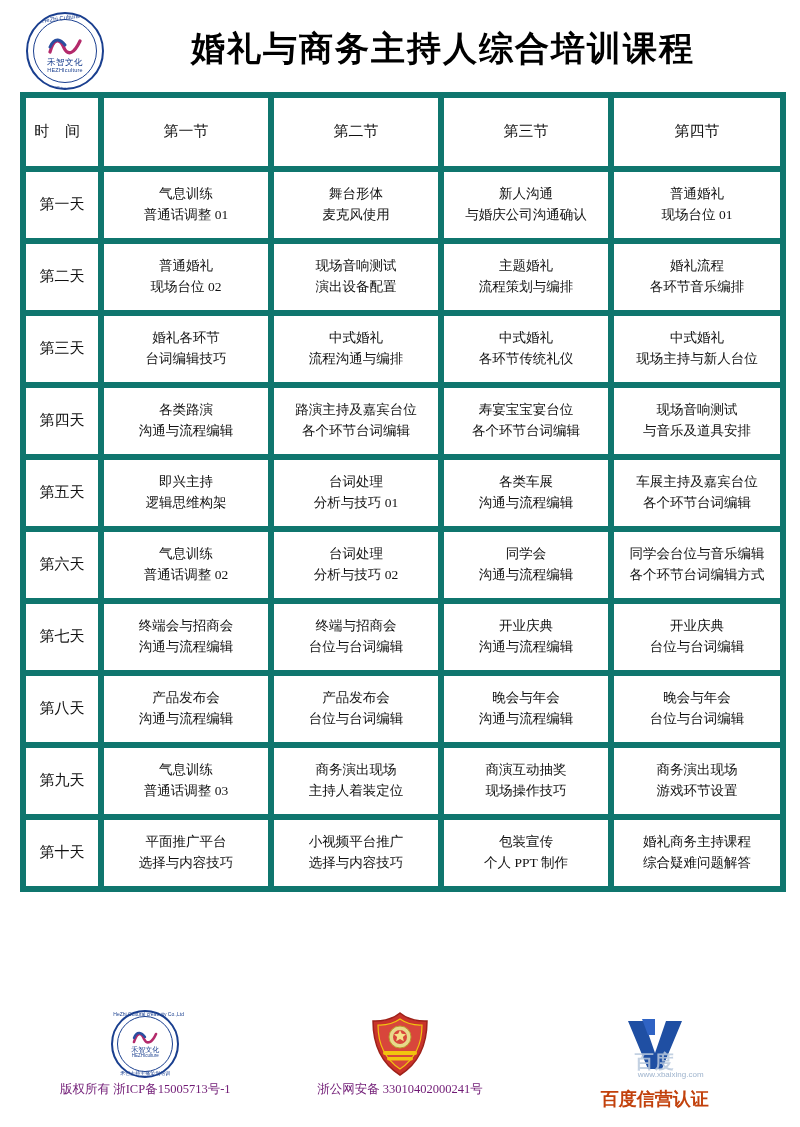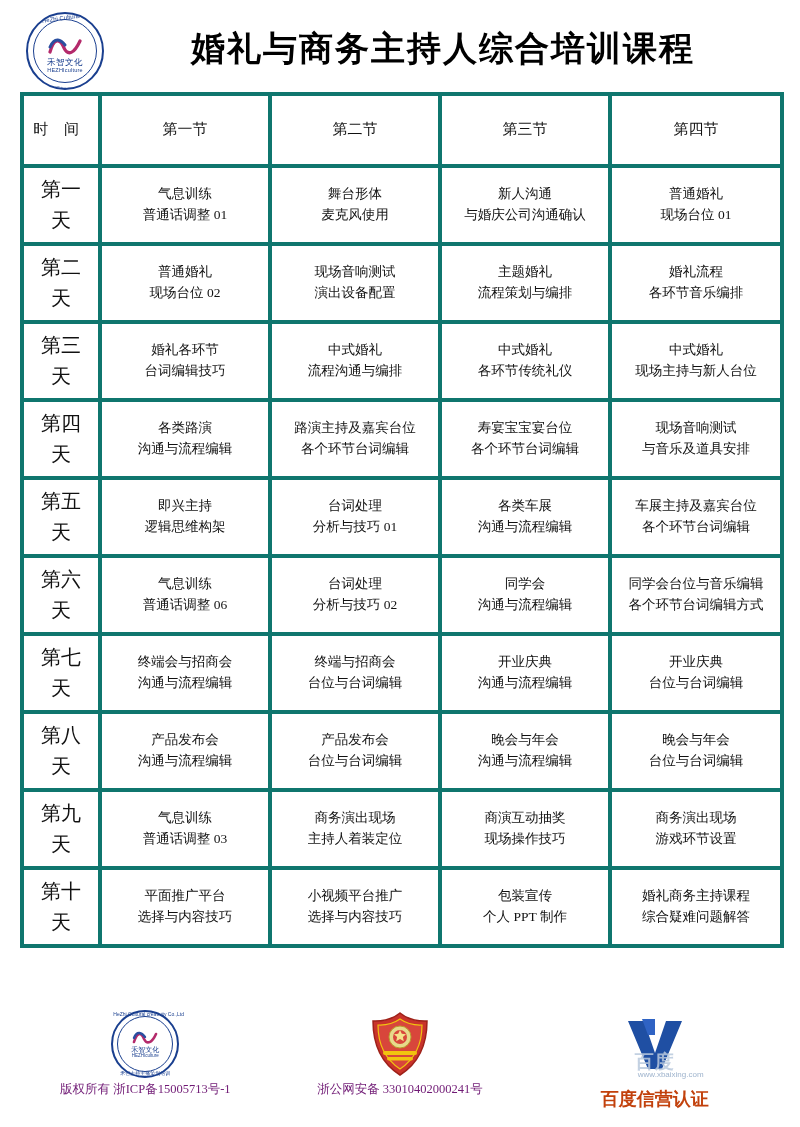--- a/index.html
+++ b/index.html
@@ -119,39 +119,39 @@
     padding: 0 20px;
     box-sizing: border-box;
   }
   table.schedule {
     width: 760px;
     border-collapse: collapse;
     table-layout: fixed;
     border: 1px solid #111111;
   }
   table.schedule td, table.schedule th {
-    border: 4px solid #0f766e;
+    border: 6px solid #0f766e;
     text-align: center;
     vertical-align: middle;
     font-size: 13.5px;
     line-height: 1.55;
     padding: 6px 10px;
     font-weight: normal;
     font-family: "Liberation Serif", "DejaVu Serif", serif;
   }
   table.schedule thead th {
     height: 56px;
     font-size: 15px;
   }
   table.schedule thead th.col-time {
     letter-spacing: 6px;
     padding-left: 6px;
   }
   table.schedule tbody td.rowhead {
-    font-size: 20px;
+    font-size: 15px;
   }
   table.schedule tbody tr {
     height: 72px;
   }
   .cell-line { display: block; }
 
   col.c0 { width: 78px; }
   col.c1 { width: 170px; }
   col.c2 { width: 170px; }
   col.c3 { width: 170px; }
@@ -428,21 +428,21 @@
           <td>
               <span class="cell-line">车展主持及嘉宾台位</span>
               <span class="cell-line">各个环节台词编辑</span>
             </td>
         </tr>
 
         <tr>
           <td class="rowhead">第六天</td>
           <td>
               <span class="cell-line">气息训练</span>
-              <span class="cell-line">普通话调整 06</span>
+              <span class="cell-line">普通话调整 02</span>
             </td>
           <td>
               <span class="cell-line">台词处理</span>
               <span class="cell-line">分析与技巧 02</span>
             </td>
           <td>
               <span class="cell-line">同学会</span>
               <span class="cell-line">沟通与流程编辑</span>
             </td>
           <td>

